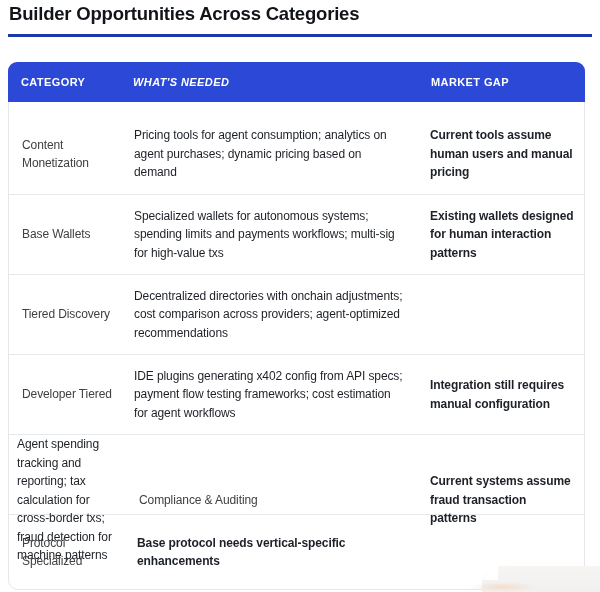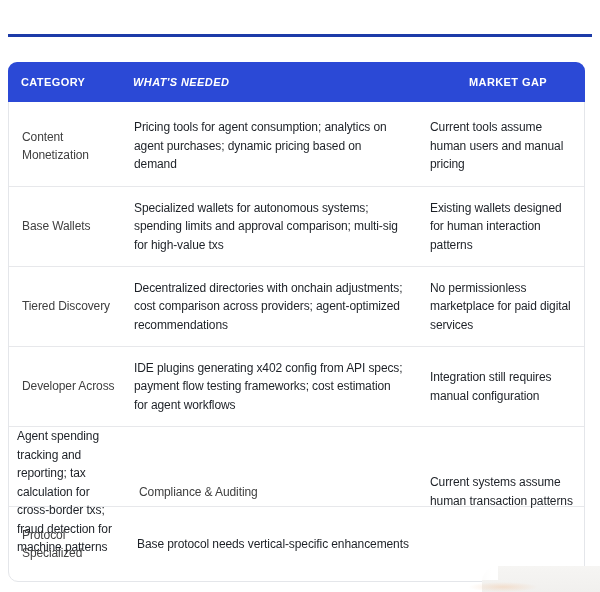--- a/index.html
+++ b/index.html
@@ -48,32 +48,32 @@
     border-radius: 10px;
     background: #ffffff;
   }
   .thead {
     display: grid;
     grid-template-columns: 117px 1fr 165px;
     align-items: center;
     height: 40px;
     background: var(--header-bg);
     border-radius: 9px 9px 0 0;
-    margin: -1px -1px 4px -1px;
+    margin: -1px -1px 12px -1px;
   }
   .th {
     color: var(--header-text);
     font-size: 11px;
     font-weight: 700;
     letter-spacing: 0.4px;
     white-space: nowrap;
   }
   .th.c1 { padding-left: 13px; }
   .th.c2 { padding-left: 8px; font-style: italic; }
-  .th.c3 { padding-left: 11px; text-align: center; }
+  .th.c3 { padding-left: 11px; }
   .trow {
     display: grid;
     grid-template-columns: 117px 1fr 165px;
     align-items: center;
     height: 80px;
     border-top: 1px solid var(--row-divider);
   }
   .trow:first-of-type { border-top: none; }
   .trow:last-of-type { height: 75px; }
   .td {
@@ -82,21 +82,21 @@
     letter-spacing: -0.1px;
     color: var(--body-text);
   }
   .td.c1 {
     padding-left: 13px;
     padding-right: 6px;
     font-weight: 400;
     color: #404040;
   }
   .td.c2 { padding-left: 8px;  padding-right: 14px; }
-  .td.c3 { padding-left: 11px; padding-right: 10px; }
+  .td.c3 { padding-left: 11px; padding-right: 10px; font-weight: bold; }
   .artifact {
     position: absolute;
     right: 0;
     bottom: 0;
     width: 118px;
     height: 26px;
     background: linear-gradient(180deg, #f6f5f3 0%, #f1f0ee 100%);
     border-radius: 16px 0 0 0;
     z-index: 5;
   }
@@ -118,58 +118,58 @@
     width: 46px;
     height: 18px;
     background: linear-gradient(90deg, rgba(255,255,255,0) 0%, #ffffff 85%);
   }
 </style>
 </head>
 <body>
 
 <div class="page">
 
+  <h1 class="page-title">Builder Opportunities Across Categories</h1>
 
   <div class="title-rule"></div>
 
   <div class="table">
     <div class="thead">
       <div class="th c1">CATEGORY</div>
       <div class="th c2">WHAT'S NEEDED</div>
       <div class="th c3">MARKET GAP</div>
     </div>
     <div id="tbody">
   <div class="trow">
     <div class="td c1">Content Monetization</div>
     <div class="td c2">Pricing tools for agent consumption; analytics on agent purchases; dynamic pricing based on demand</div>
     <div class="td c3">Current tools assume human users and manual pricing</div>
   </div>
 
   <div class="trow">
     <div class="td c1">Base Wallets</div>
-    <div class="td c2">Specialized wallets for autonomous systems; spending limits and approval comparison; multi-sig for high-value txs</div>
+    <div class="td c2">Specialized wallets for autonomous systems; spending limits and payments workflows; multi-sig for high-value txs</div>
     <div class="td c3">Existing wallets designed for human interaction patterns</div>
   </div>
 
   <div class="trow">
     <div class="td c1">Tiered Discovery</div>
     <div class="td c2">Decentralized directories with onchain adjustments; cost comparison across providers; agent-optimized recommendations</div>
-    <div class="td c3">No permissionless marketplace for paid digital services</div>
   </div>
 
   <div class="trow">
-    <div class="td c1">Developer Across</div>
+    <div class="td c1">Developer Tiered</div>
     <div class="td c2">IDE plugins generating x402 config from API specs; payment flow testing frameworks; cost estimation for agent workflows</div>
     <div class="td c3">Integration still requires manual configuration</div>
   </div>
 
   <div class="trow">
     <div class="td c2">Agent spending tracking and reporting; tax calculation for cross-border txs; fraud detection for machine patterns</div>
     <div class="td c1">Compliance &amp; Auditing</div>
-    <div class="td c3">Current systems assume human transaction patterns</div>
+    <div class="td c3">Current systems assume fraud transaction patterns</div>
   </div>
 
   <div class="trow">
     <div class="td c1">Protocol Specialized</div>
     <div class="td c3">Base protocol needs vertical-specific enhancements</div>
   </div>
 </div>
   </div>
 
   <div class="artifact"></div>

